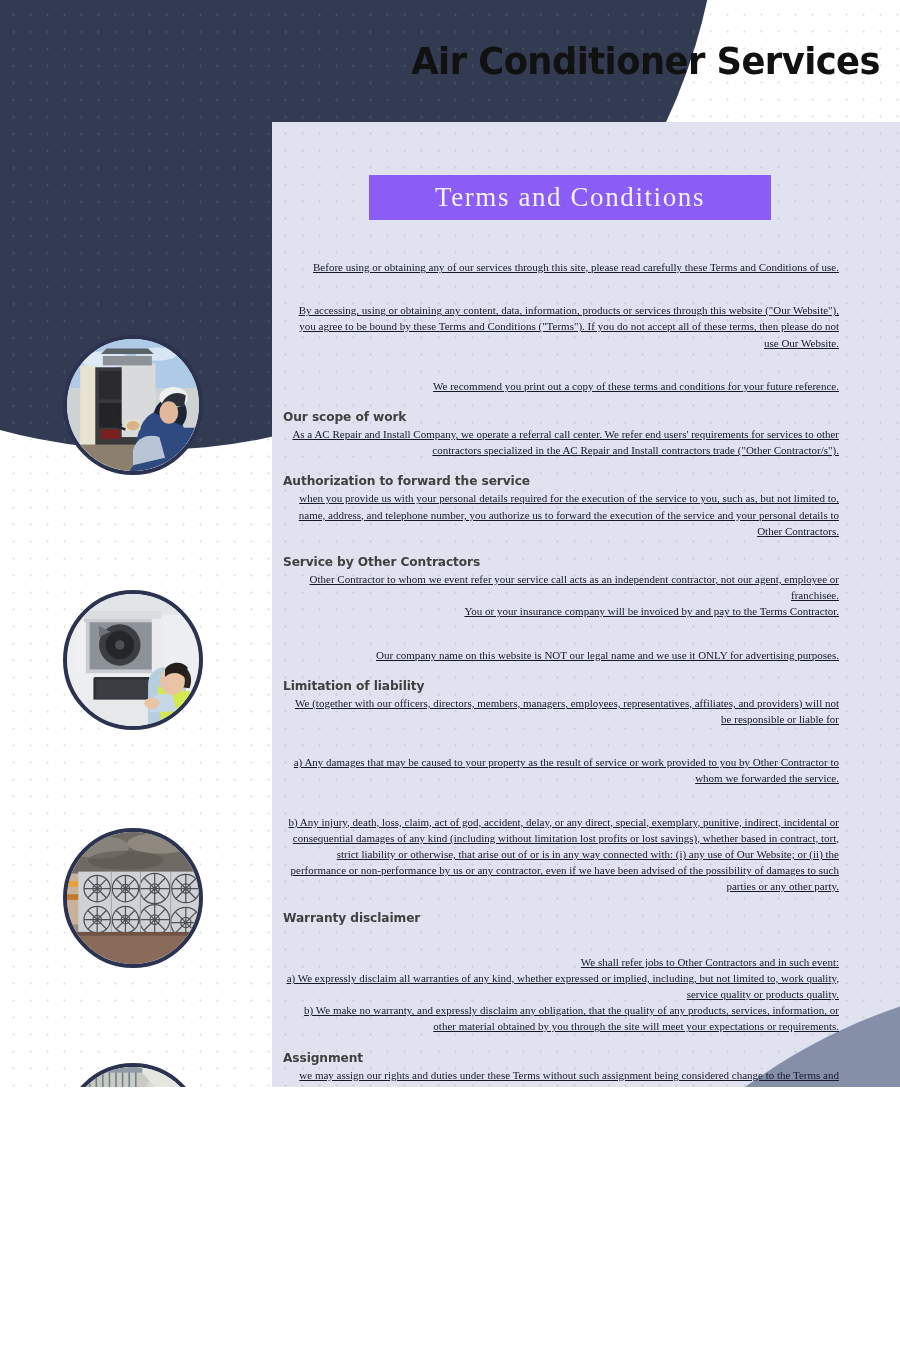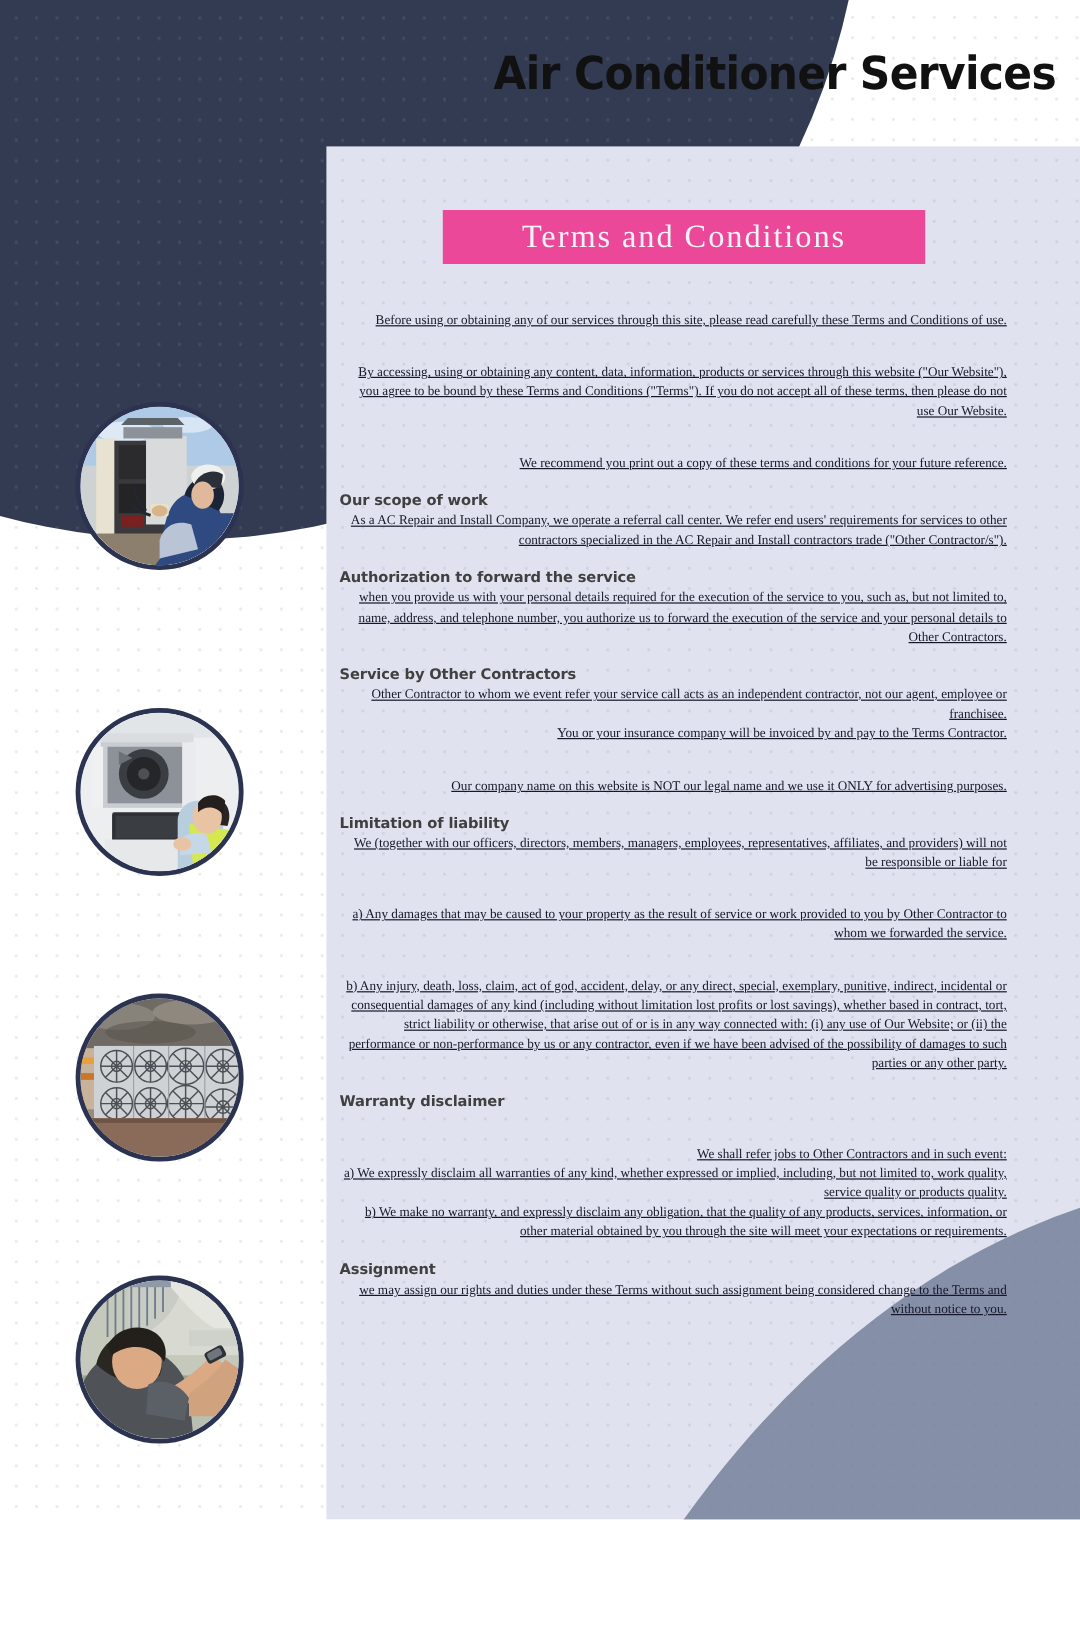--- a/index.html
+++ b/index.html
@@ -10,21 +10,21 @@
     width: 900px;
     height: 1355px;
     font-family: "Liberation Serif", serif;
     background: #ffffff;
     overflow: hidden;
   }
 
   #poster {
     position: relative;
     width: 900px;
-    height: 1266px;
+    height: 1087px;
     overflow: hidden;
     background: #ffffff;
   }
 
   
   .dots {
     position: absolute;
     left: 0; top: 0;
     width: 900px; height: 1355px;
     background-image: radial-gradient(circle, rgba(120,125,150,0.17) 1.1px, transparent 1.2px);
@@ -115,21 +115,21 @@
     white-space: nowrap;
   }
 
   
   .banner {
     position: absolute;
     left: 369px;
     top: 175px;
     width: 402px;
     height: 45px;
-    background: #ec4899;
+    background: #8b5cf6;
     z-index: 9;
   }
   .banner-text {
     display: block;
     width: 100%;
     text-align: center;
     font-family: "Liberation Serif", serif;
     font-size: 27px;
     line-height: 45px;
     letter-spacing: 1.6px;

